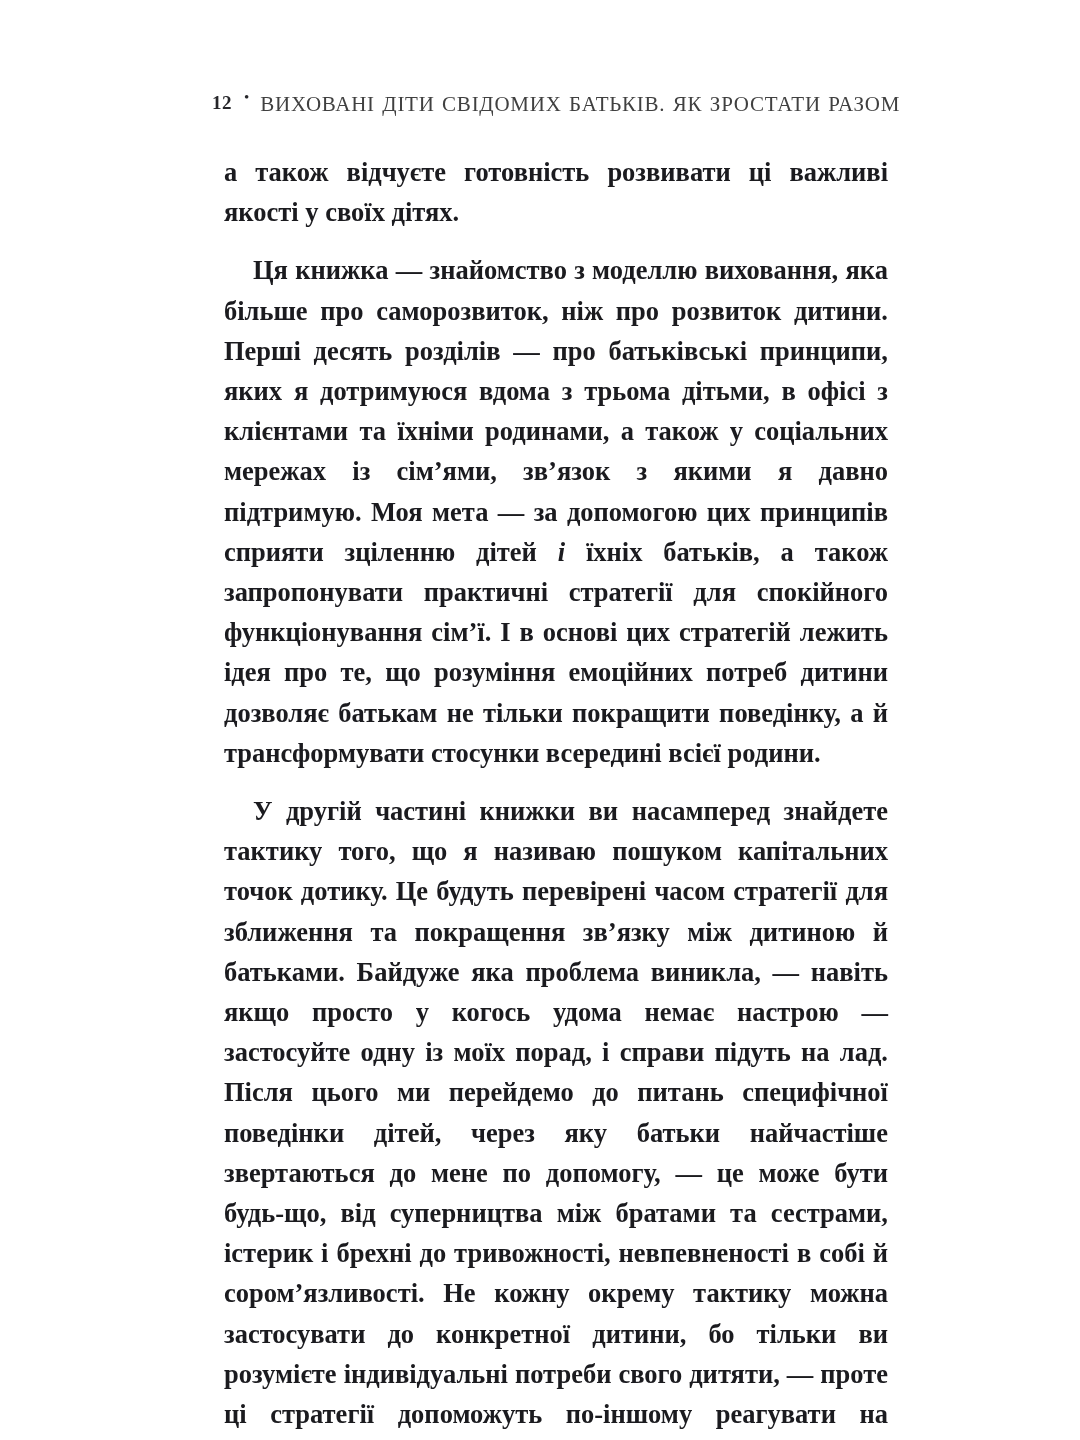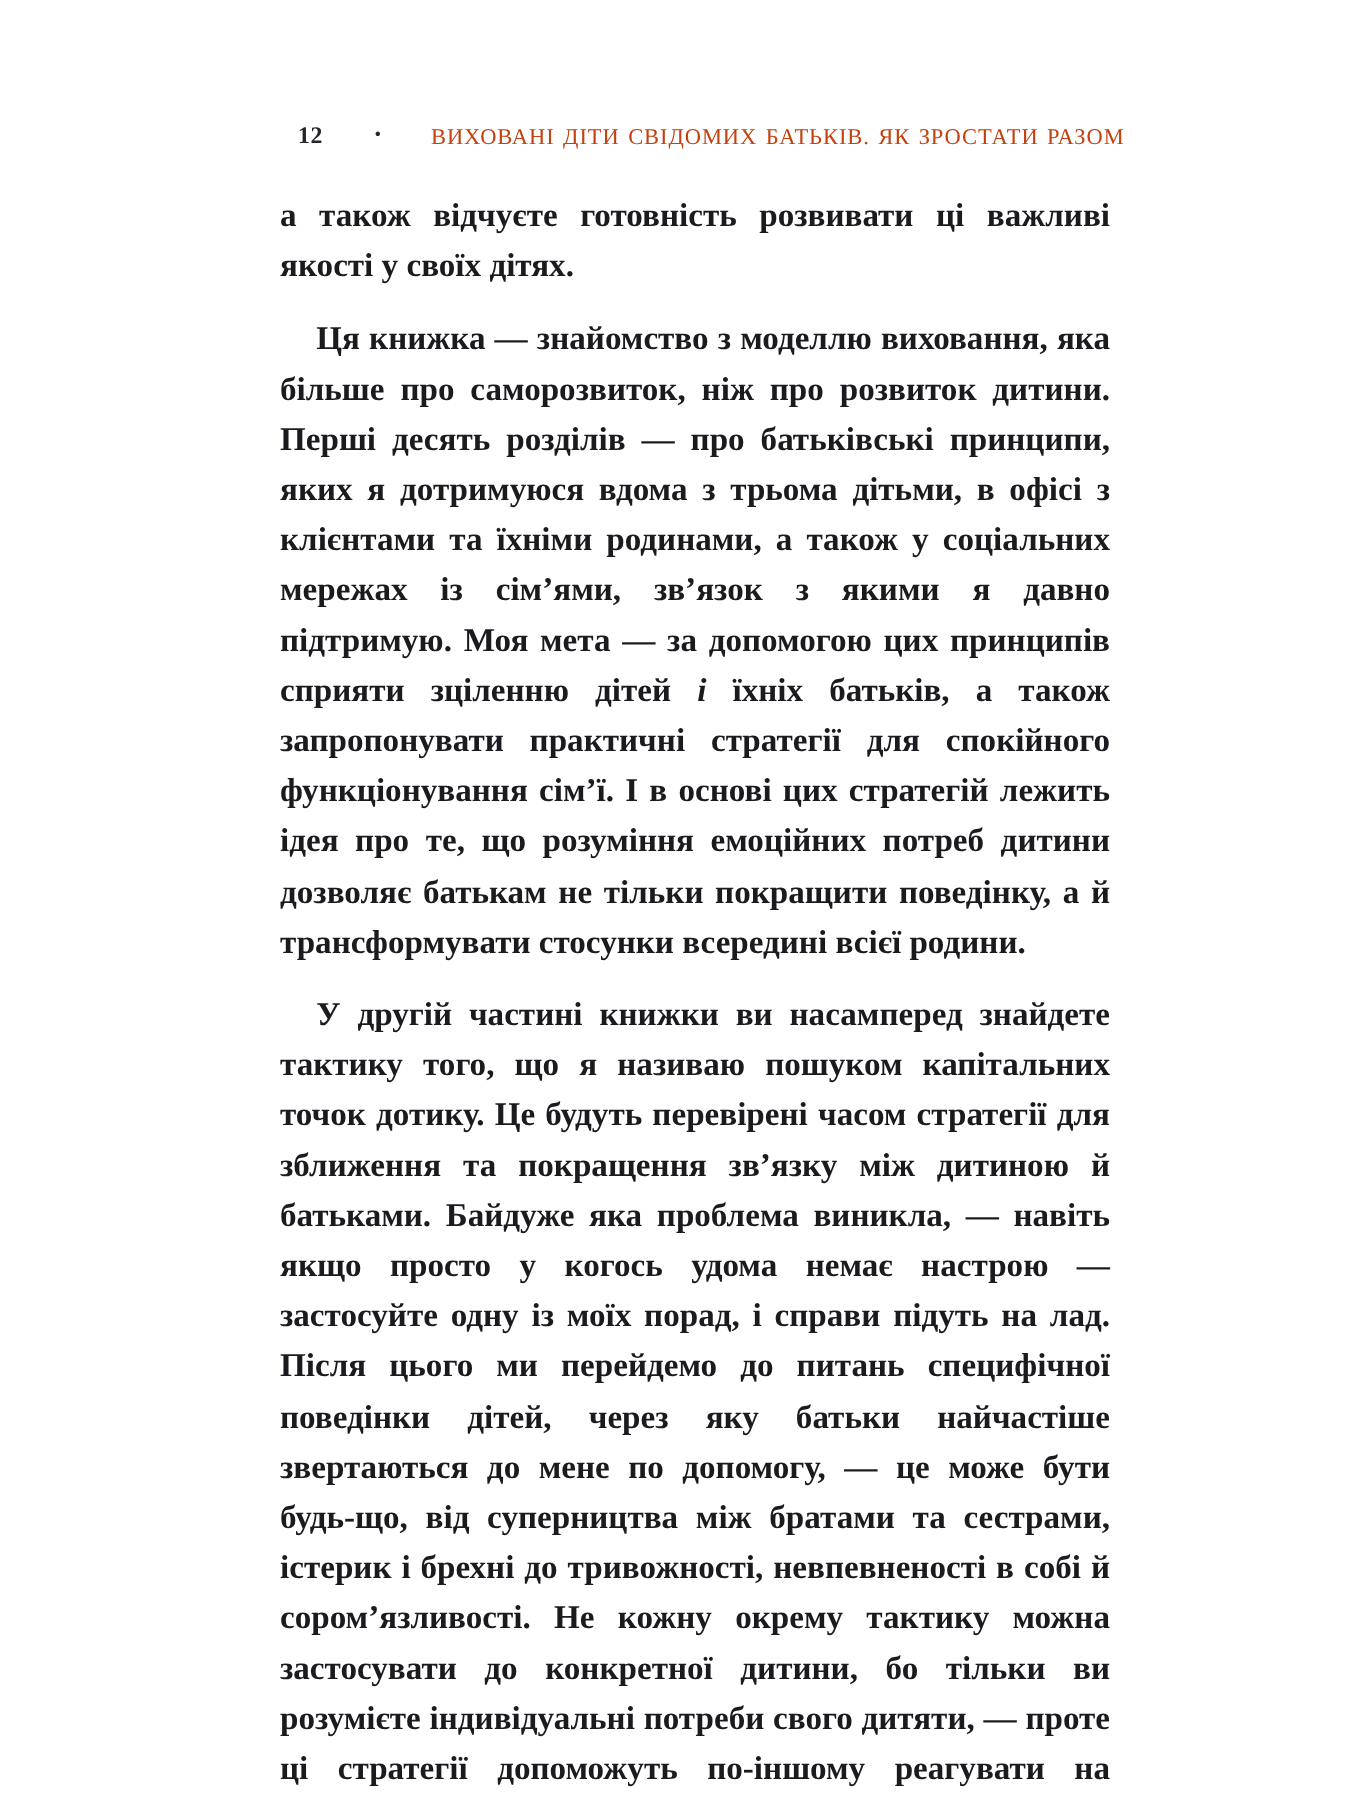--- a/index.html
+++ b/index.html
@@ -18,48 +18,47 @@
     width: 1080px;
     height: 1440px;
     background: #ffffff;
     overflow: hidden;
     box-sizing: border-box;
   }
 
   
   .running-head {
     position: absolute;
-    left: 237px;
+    left: 224px;
     top: 92px;
     width: 664px;
     height: 28px;
     display: flex;
-    align-items: flex-end;
+    align-items: flex-start;
     justify-content: center;
     white-space: nowrap;
     color: #26262a;
-    gap: 29px;
   }
   .rh-folio {
     font-weight: 700;
     font-size: 19px;
     letter-spacing: 0.6px;
   }
   .rh-sep {
     font-size: 15px;
     margin: 0 11px 0 12px;
     position: relative;
     top: -3px;
     color: #26262a;
   }
   .rh-title {
-    font-size: 18px;
+    font-size: 21px;
     letter-spacing: 0.75px;
     word-spacing: 1.5px;
-    color: #c2410c;
+    color: #404040;
   }
 
   
   .textblock {
     position: absolute;
     left: 224px;
     top: 152px;
     width: 664px;
     font-weight: bold;
   }

